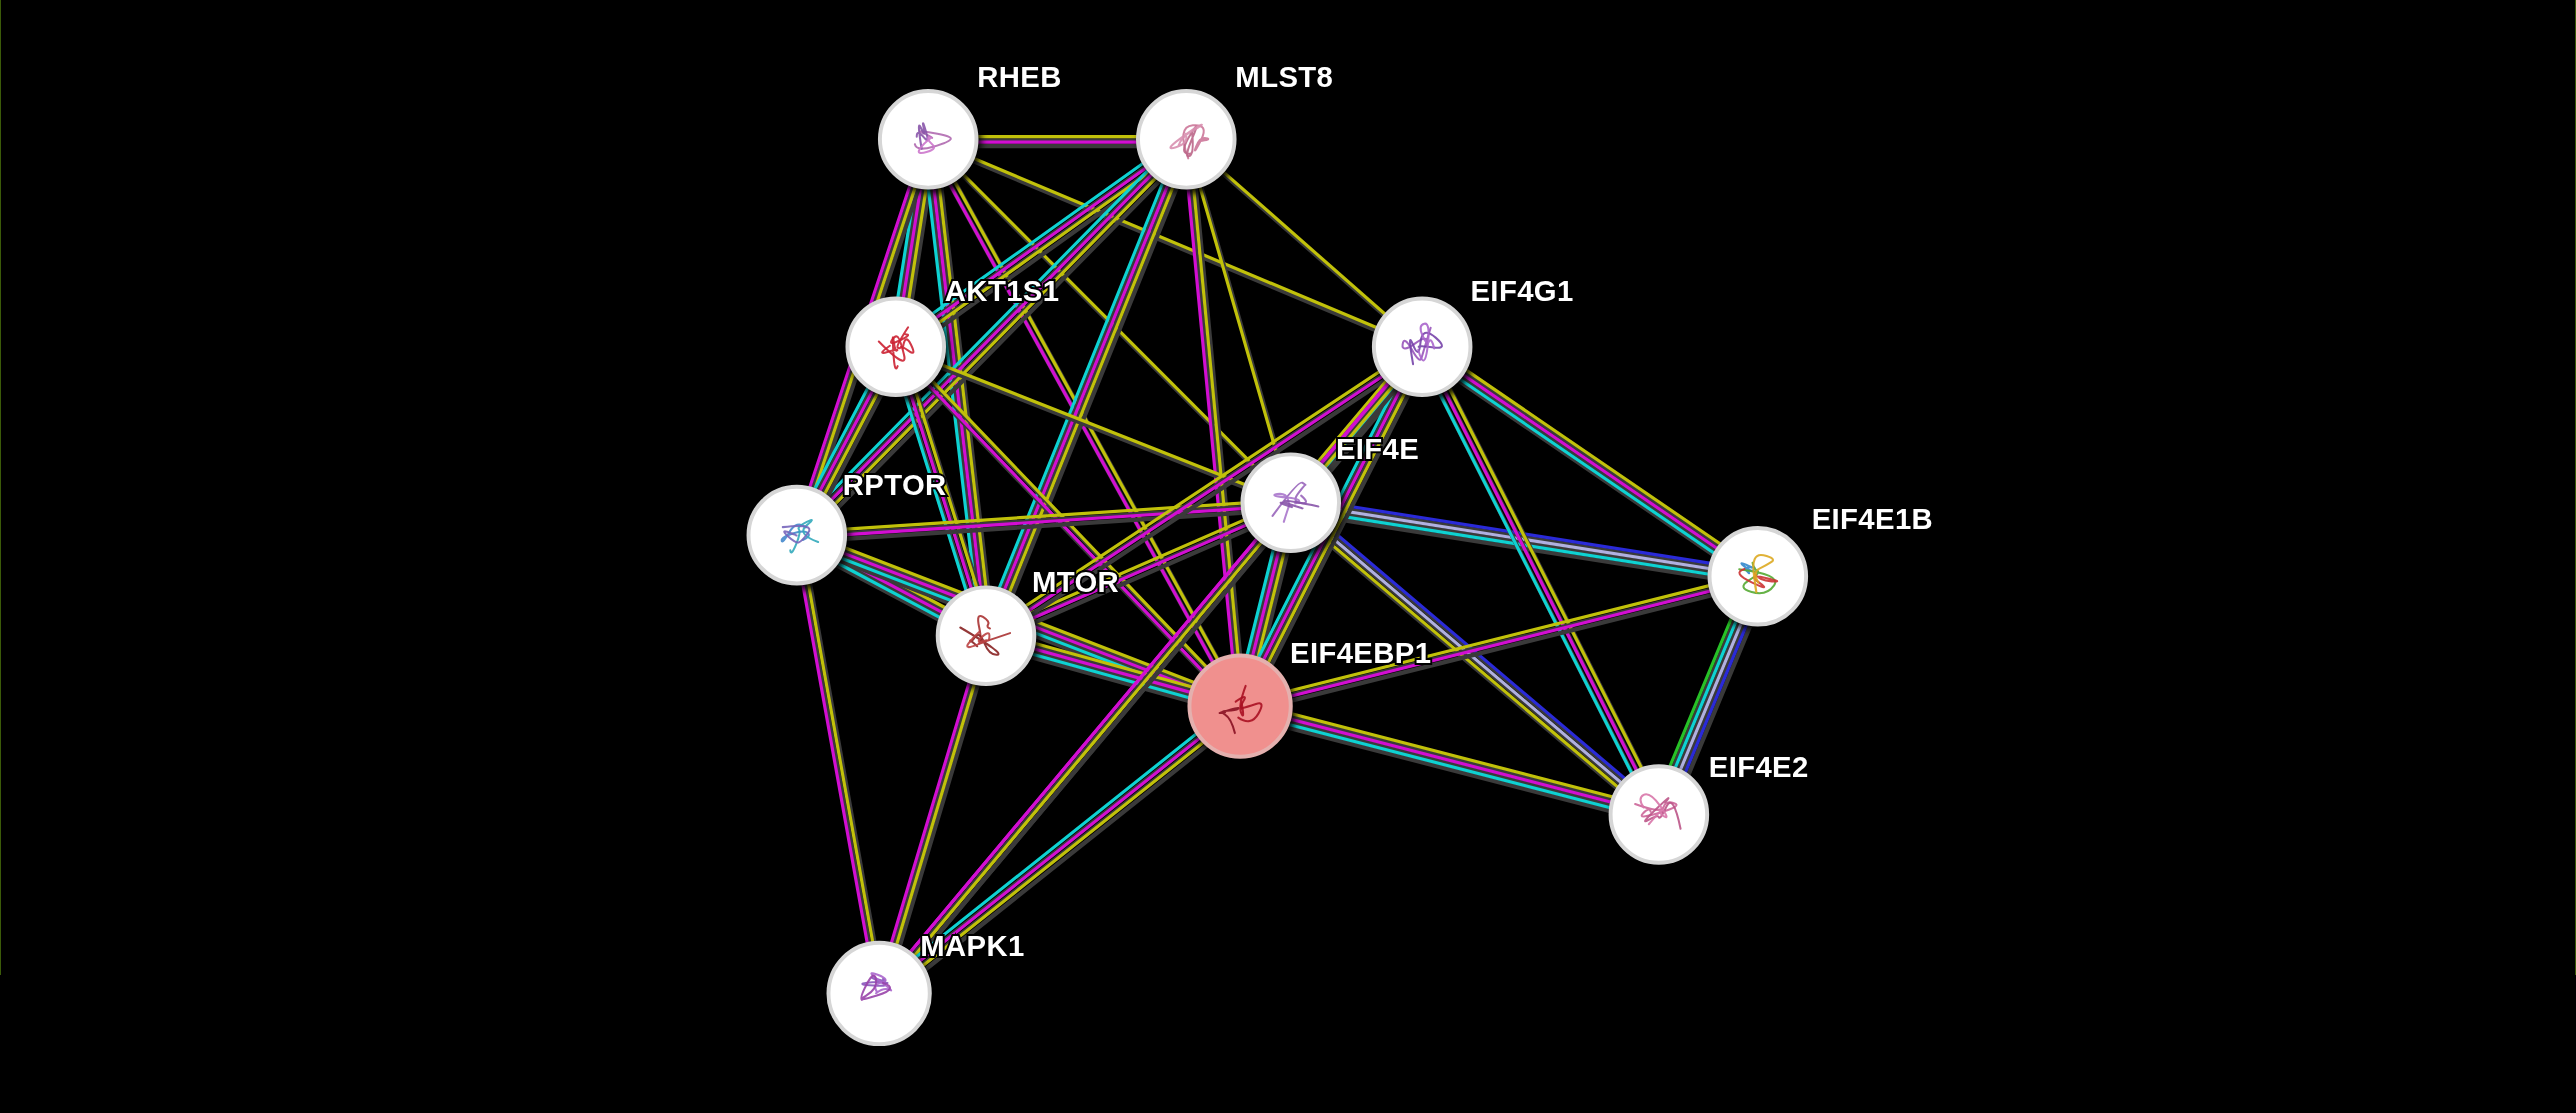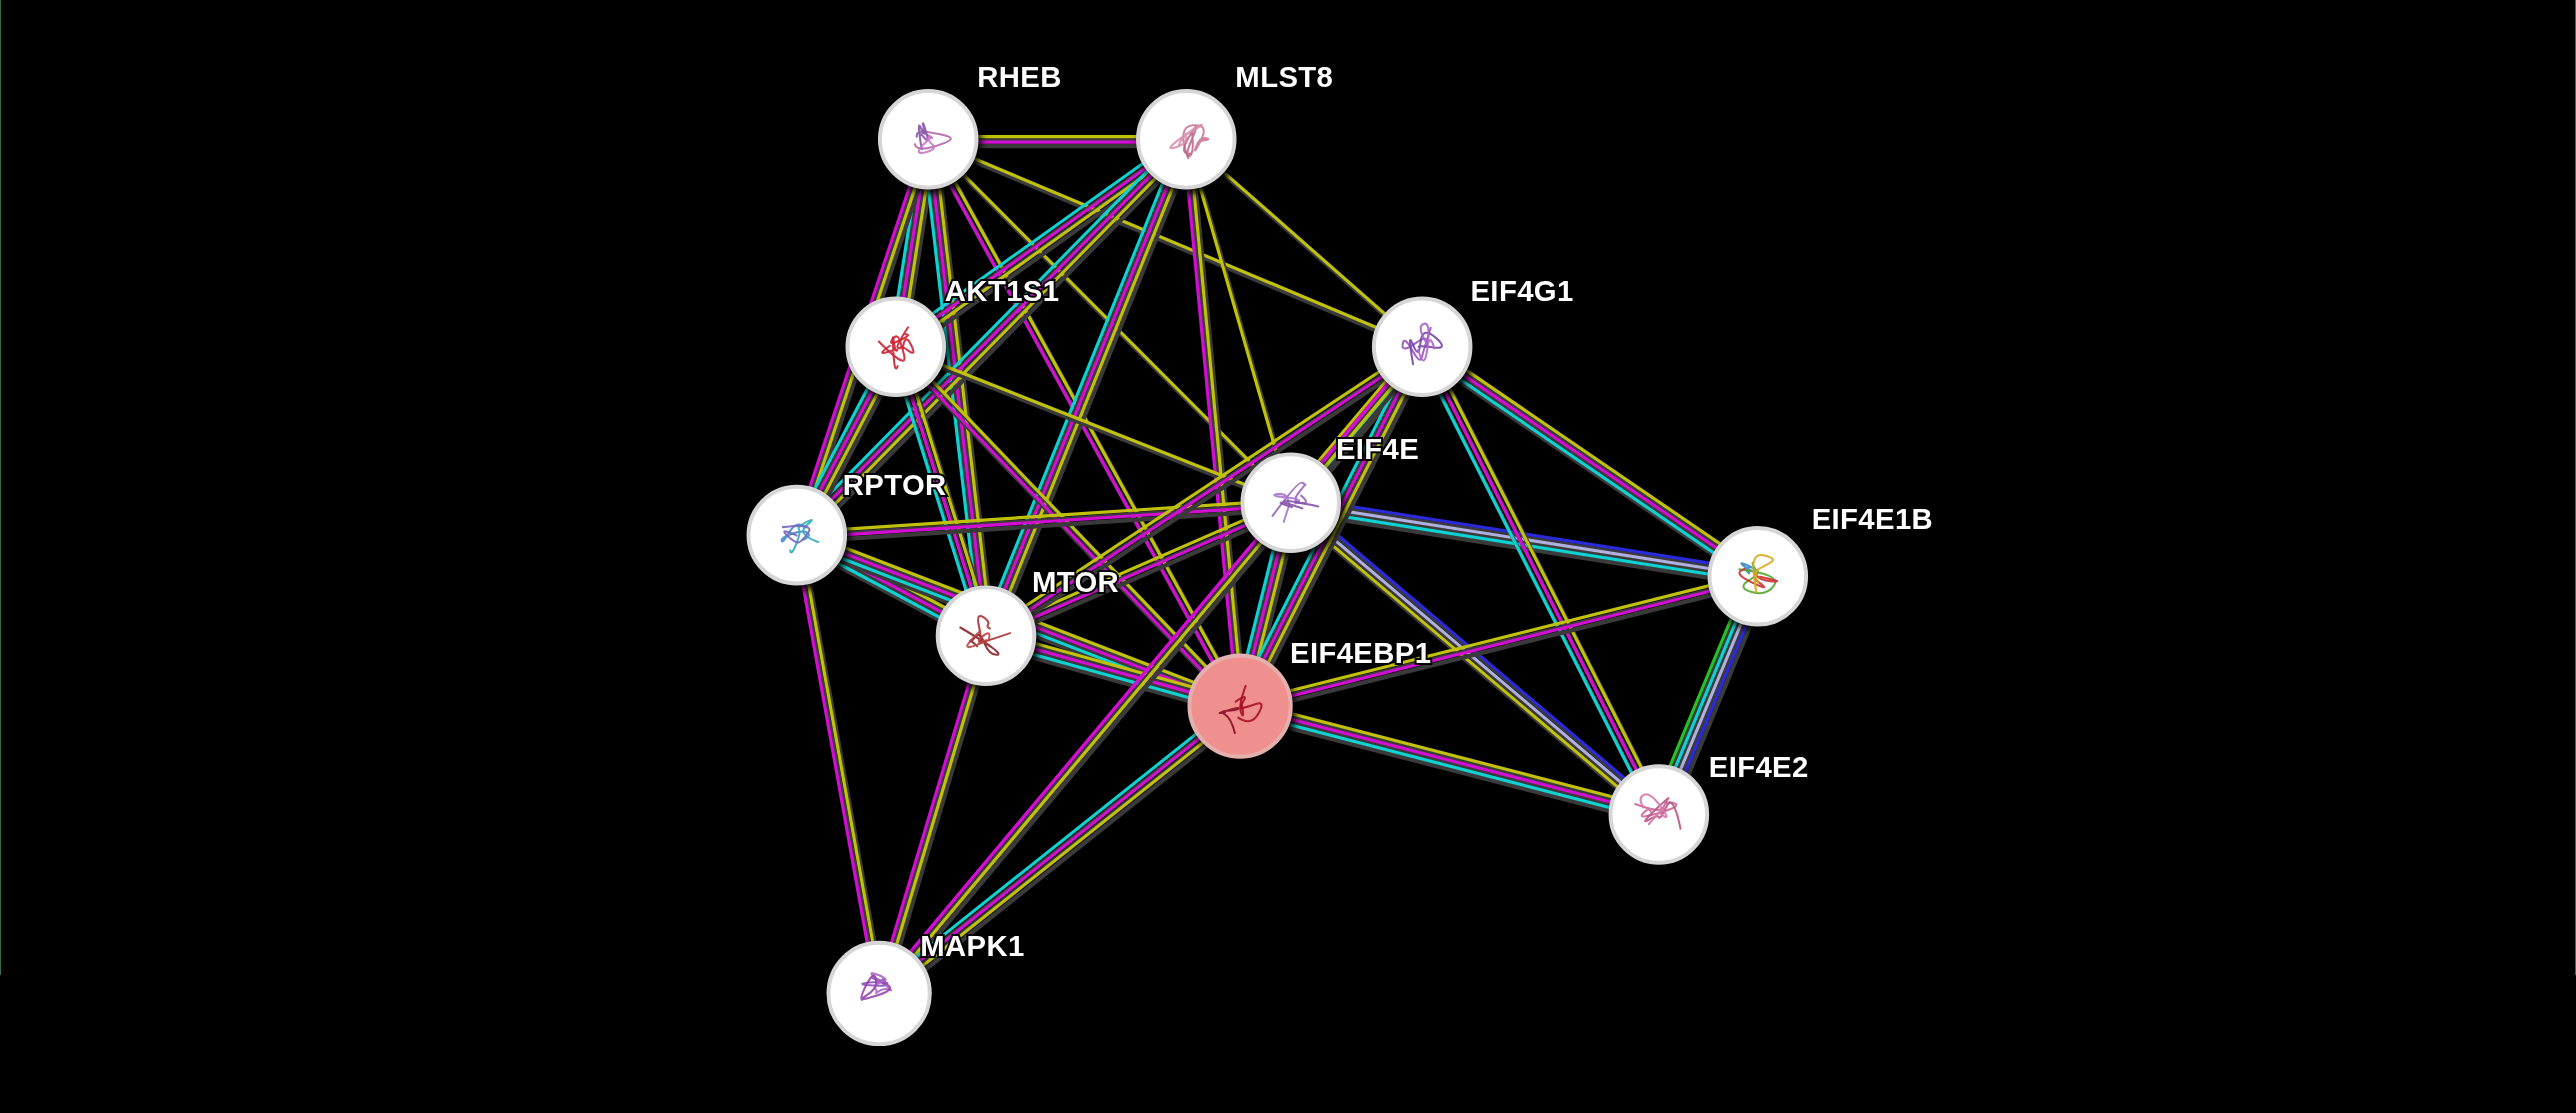--- a/index.html
+++ b/index.html
@@ -8,21 +8,21 @@
     background: #000000;
     width: 2576px;
     height: 1113px;
     overflow: hidden;
     font-family: "Liberation Sans", sans-serif;
   }
   .stage {
     position: relative;
     width: 2576px;
     height: 975px;
-    background: #86efac;
+    background: #84cc16;
   }
   svg { display: block; }
   .node-group { cursor: pointer; }
   .node-circle {
     filter: drop-shadow(4px 6px 5px rgba(0,0,0,0.9));
   }
   .node-label {
     font-family: "Liberation Sans", sans-serif;
     font-weight: 700;
     fill: #ffffff;

